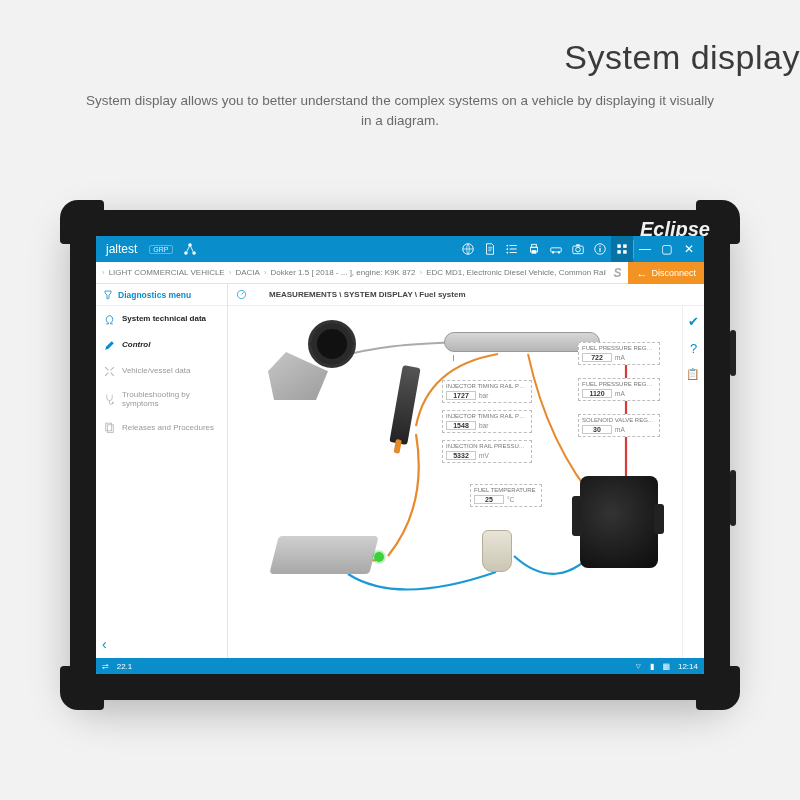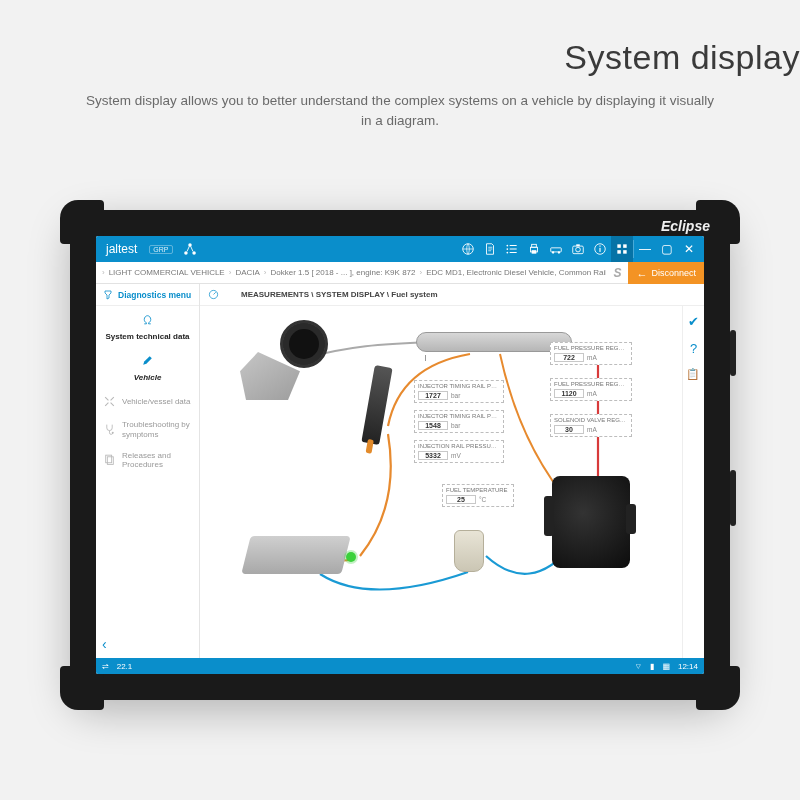--- a/index.html
+++ b/index.html
@@ -14,21 +14,21 @@
   .bc-tl { top:-10px; left:-10px; border-radius:18px 4px 12px 4px; }
   .bc-tr { top:-10px; right:-10px; border-radius:4px 18px 4px 12px; }
   .bc-bl { bottom:-10px; left:-10px; border-radius:4px 12px 4px 18px; }
   .bc-br { bottom:-10px; right:-10px; border-radius:12px 4px 18px 4px; }
   .side-btn { position:absolute; right:-6px; width:6px; height:32px; background:#222; border-radius:3px; }
   .sb1 { top:120px; height:46px; }
   .sb2 { top:260px; height:56px; }
 
   .screen { position:absolute; inset:26px; background:#fff; border-radius:2px; overflow:hidden; display:flex; flex-direction:column; font-size:9px; }
 
-  .brand-bar { position:absolute; top:8px; right:20px; color:#f0f0f0; font-size:14px; font-style:italic; font-weight:600; }
+  .brand-bar { position:absolute; top:8px; right:20px; color:#f0f0f0; font-size:20px; font-style:italic; font-weight:600; }
 
   
   .topbar { height:26px; background:#0a8ecb; display:flex; align-items:center; color:#fff; padding:0 4px; }
   .topbar .logo { font-size:12px; font-weight:300; padding:0 6px; display:flex; align-items:center; gap:12px;text-align:center; }
   .topbar .logo-badge { font-size:7px; opacity:.85; border:1px solid rgba(255,255,255,.4); padding:0 3px; border-radius:2px; }
   .topbar .spacer { flex:1; }
   .topbar .icn { width:22px; height:26px; display:flex; align-items:center; justify-content:center; color:#fff; }
   .topbar .icn svg { width:14px; height:14px; fill:#fff; }
   .topbar .divider { width:1px; height:18px; background:rgba(255,255,255,.25); }
   .topbar .sysicn { width:22px; display:flex; align-items:center; justify-content:center; font-size:12px; }
@@ -37,25 +37,25 @@
   .crumbrow { height:22px; background:#fff; border-bottom:1px solid #e2e2e2; display:flex; align-items:center; }
   .crumbs { flex:1; display:flex; align-items:center; gap:4px; padding-left:6px; color:#777; font-size:8px; overflow:hidden; white-space:nowrap; }
   .crumbs .sep { color:#bbb; }
   .crumbs .seg { color:#787878; }
   .s-icon { width:22px; display:flex; align-items:center; justify-content:center; color:#aaa; font-size:12px; font-style:italic; font-weight:700; }
   .disconnect { background:#f39324; color:#fff; height:22px; display:flex; align-items:center; gap:4px; padding:0 8px; font-size:9px; }
   .disconnect .arrow { font-size:11px; }
 
   
   .main { flex:1; display:flex; min-height:0; }
-  .sidebar { width:104px; background:#fff; border-right:1px solid #e4e4e4; display:flex; flex-direction:column; }
+  .sidebar { width:132px; background:#fff; border-right:1px solid #e4e4e4; display:flex; flex-direction:column; }
   .sb-head { height:22px; background:#fff; border-bottom:1px solid #eee; display:flex; align-items:center; gap:4px; padding:0 6px; color:#0a8ecb; font-size:8.5px; font-weight:600; }
   .sb-head svg { width:12px; height:12px; fill:#0a8ecb; }
   .sb-item { display:flex; align-items:center; gap:6px; padding:6px 6px; font-size:8px; color:#9a9a9a; line-height:1.15; }
-  .sb-item.active { color:#242424; font-weight:600;flex-direction:column; }
+  .sb-item.active { color:#242424; font-weight:600; }
   .sb-item .ic { width:14px; height:14px; flex:0 0 14px; display:flex; align-items:center; justify-content:center; }
   .sb-item .ic svg { width:13px; height:13px; fill:#b8b8b8; }
   .sb-item.active .ic svg { fill:#0a8ecb; }
   .sb-back { margin-top:auto; padding:6px; color:#0a8ecb; font-size:14px; }
 
   .content { flex:1; display:flex; flex-direction:column; background:#fff; position:relative; }
   .content-head { height:22px; border-bottom:1px solid #eee; display:flex; align-items:center; gap:22px; padding:0 8px; font-size:8px; color:#444; font-weight:700; }
   .content-head svg { width:11px; height:11px; fill:#0a8ecb; }
 
   .canvas { flex:1; position:relative; background:#fff; }
@@ -222,21 +222,21 @@
                 </svg>
               </span>
             <span>System technical data</span>
           </div>
           <div class="sb-item active">
             <span class="ic">
                 <svg viewBox="0 0 24 24">
                   <path d="M4 20l2-6L16 4l4 4L10 18l-6 2z" fill="#0a8ecb"></path>
                 </svg>
               </span>
-            <span style="font-style:italic">Vehicle</span>
+            <span style="font-style:italic">Control</span>
           </div>
           <div class="sb-item">
             <span class="ic">
                 <svg viewBox="0 0 24 24">
                   <path d="M4 20l6-6m4-4l6-6M4 4l6 6m4 4l6 6" stroke="#b8b8b8" stroke-width="2" fill="none"></path>
                 </svg>
               </span>
             <span>Vehicle/vessel data</span>
           </div>
           <div class="sb-item">

